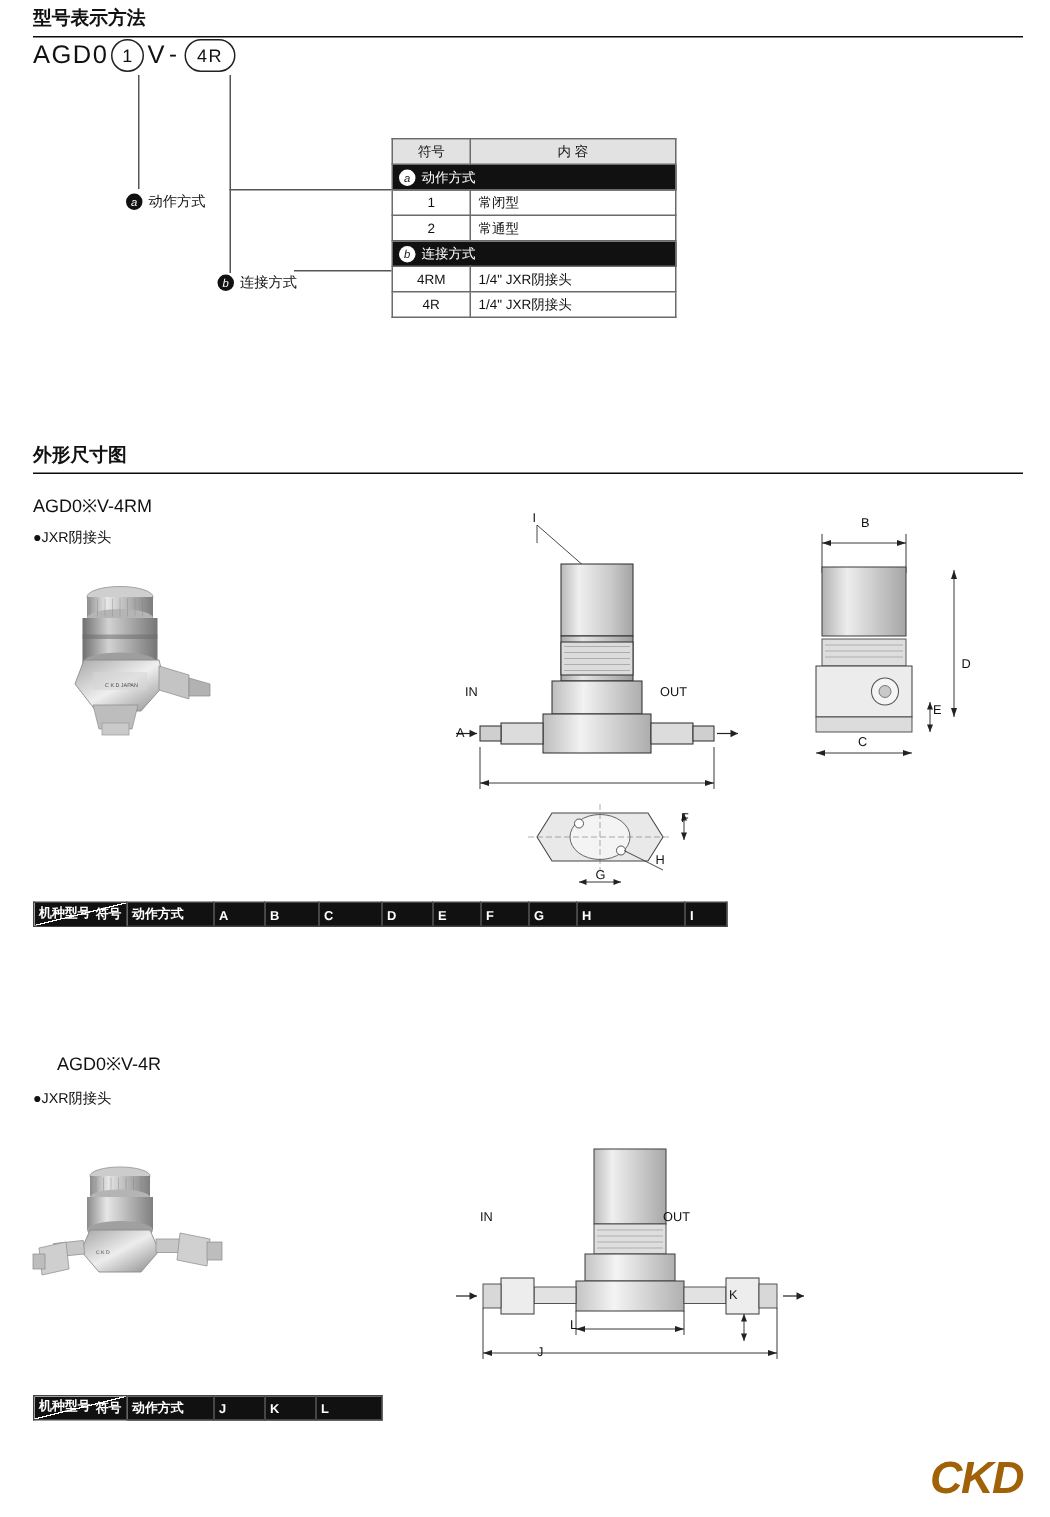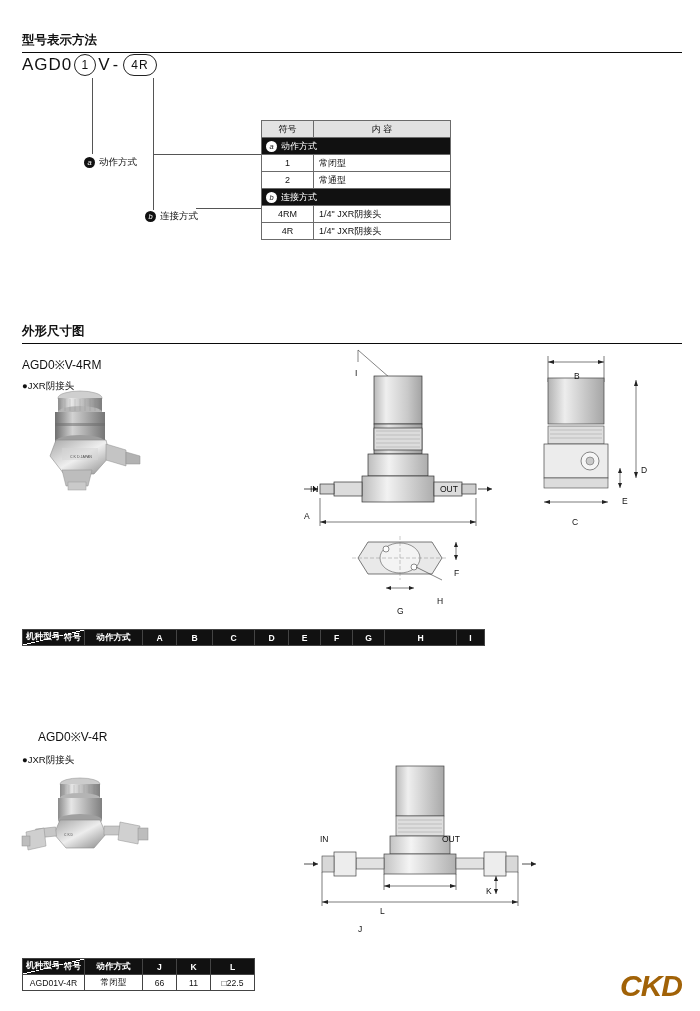--- a/index.html
+++ b/index.html
@@ -8,21 +8,21 @@
     width: 700px;
     height: 1011px;
     position: relative;
     background: #ffffff;
     font-family: "Liberation Sans", sans-serif;
     font-size: 10px;
     color: #111;
     overflow: hidden;
   }
 
-  .abs { position: absolute; margin-top: 28px; }
+  .abs { position: absolute; }
 
   
   .sec-head {
     font-size: 12.5px;
     font-weight: bold;
     color: #111;
     padding-bottom: 3px;
   }
   .sec-rule {
     border-bottom: 1.6px solid #0a0a0a;
@@ -104,21 +104,21 @@
 
   
   table.spec {
     border-collapse: collapse;
     font-size: 8.6px;
   }
   table.spec th, table.spec td {
     border: 0.8px solid #444;
     height: 16px;
     padding: 0 3px;
-    text-align: center;
+    text-align: left;
     white-space: nowrap;
     font-weight: normal;
   }
   table.spec thead th {
     background: #111;
     color: #fff;
     font-weight: bold;
   }
   table.spec thead th.slashcell {
     position: relative;
@@ -591,24 +591,17 @@
             <span class="t2">符号</span>
           </div>
         </th>
         <th style="width:58px;">动作方式</th>
         <th style="width:34px;">J</th>
         <th style="width:34px;">K</th>
         <th style="width:44px;">L</th>
       </tr>
     </thead>
     <tbody>
-      <tr>
-        <td>AGD01V-4R</td>
-        <td>常闭型</td>
-        <td>66</td>
-        <td>11</td>
-        <td>□22.5</td>
-      </tr>
     </tbody>
   </table>
 </div>
 
 <div class="abs ckd" style="right:18px; bottom:8px;">CKD</div>
 
 </body></html>

